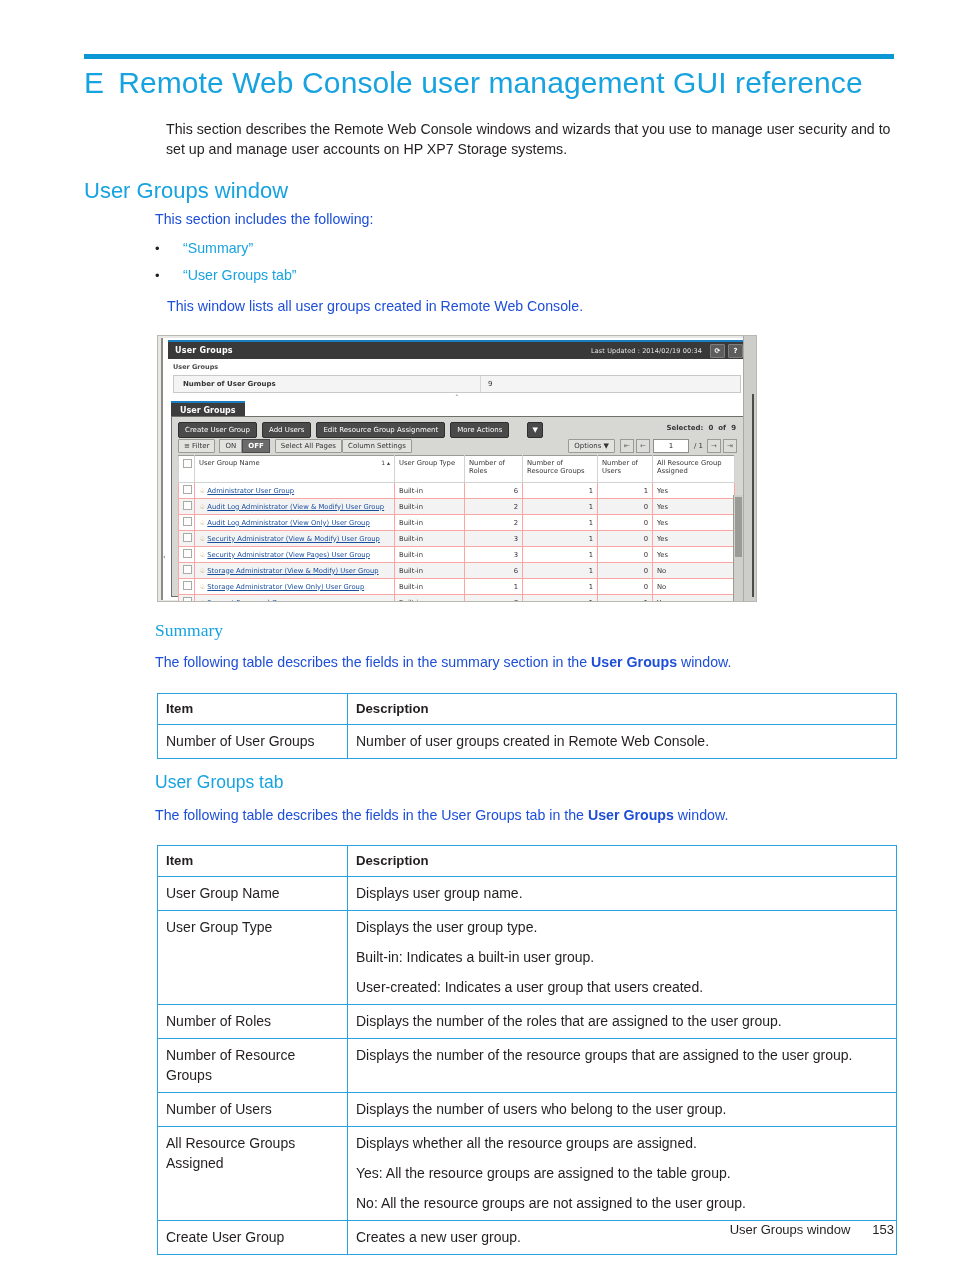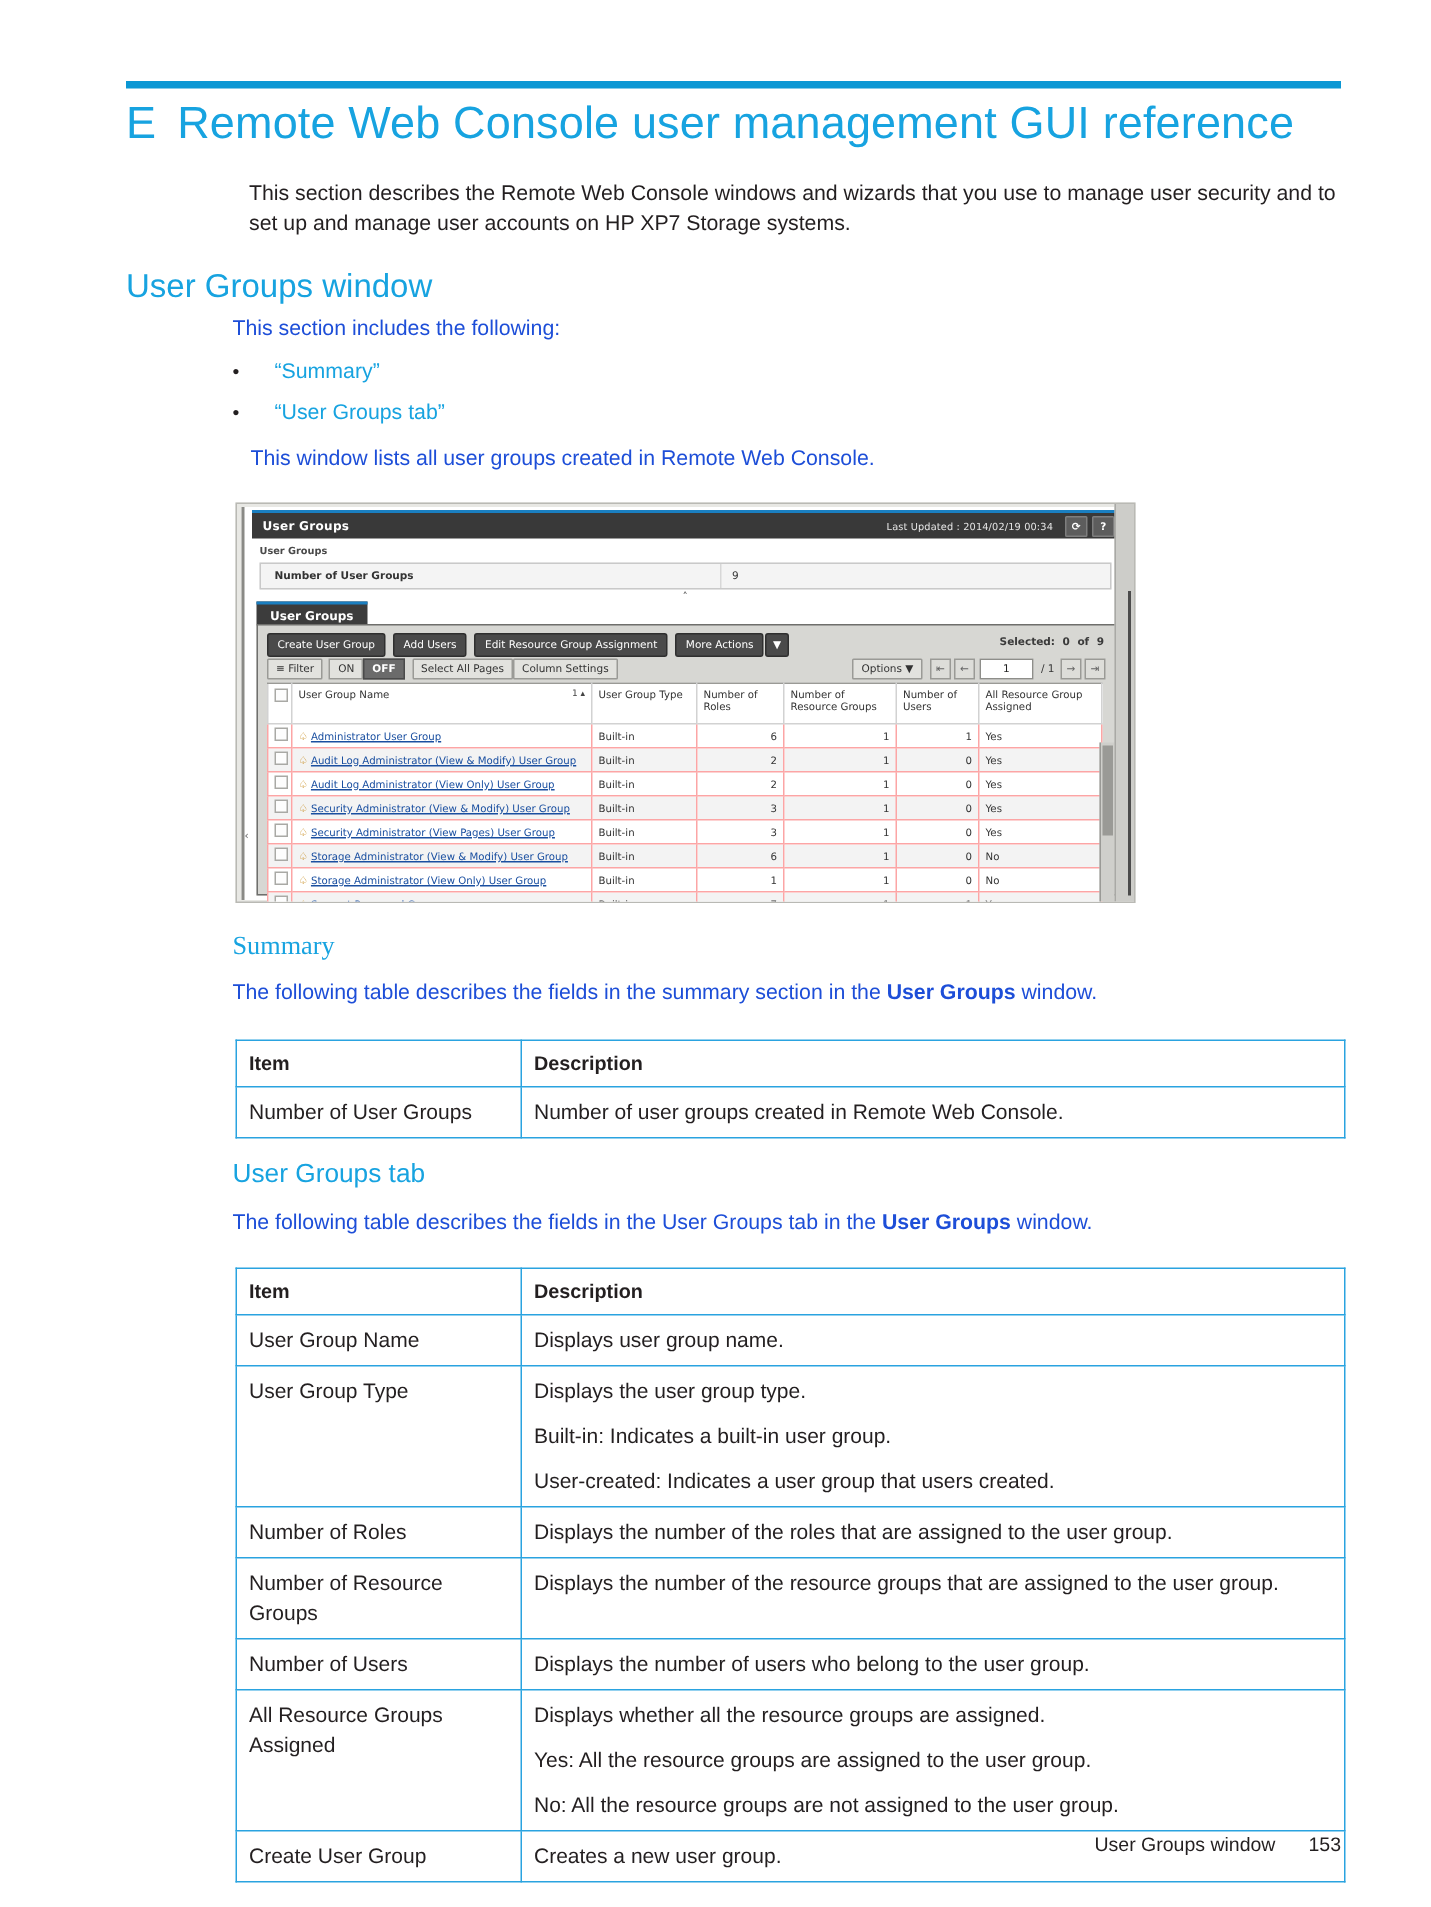--- a/index.html
+++ b/index.html
@@ -192,21 +192,21 @@
   .gbtn {
     background: #4a4a4a;
     color: #ffffff;
     font-size: 7px;
     padding: 3px 6px;
     border: 1px solid #2f2f2f;
     border-radius: 2px;
     margin-right: 5px;
     white-space: nowrap;
   }
-  .gbtn.split { margin-right: 1px; }
+  .gbtn.split { margin-right: 18px; }
   .gbtn.caret { padding: 3px 4px; margin-right: 5px; }
   .selected-count {
     position: absolute; right: 8px; top: 7px;
     font-size: 7px; color: #3a3a3a; font-weight: bold;
     white-space: nowrap;
   }
   .selected-count span { margin-left: 5px; }
   .filter-row {
     position: absolute; left: 6px; top: 22px;
     display: flex; align-items: center;
@@ -616,21 +616,21 @@
       <tr>
         <td>Number of Users</td>
         <td>
           <span class="cellline">Displays the number of users who belong to the user group.</span>
         </td>
       </tr>
       <tr>
         <td>All Resource Groups Assigned</td>
         <td>
           <span class="cellline">Displays whether all the resource groups are assigned.</span>
-          <span class="cellline">Yes: All the resource groups are assigned to the user group.</span>
+          <span class="cellline">Yes: All the resource groups are assigned to the table group.</span>
           <span class="cellline">No: All the resource groups are not assigned to the user group.</span>
         </td>
       </tr>
       <tr>
         <td>Create User Group</td>
         <td>
           <span class="cellline">Creates a new user group.</span>
         </td>
       </tr>
     </tbody>

